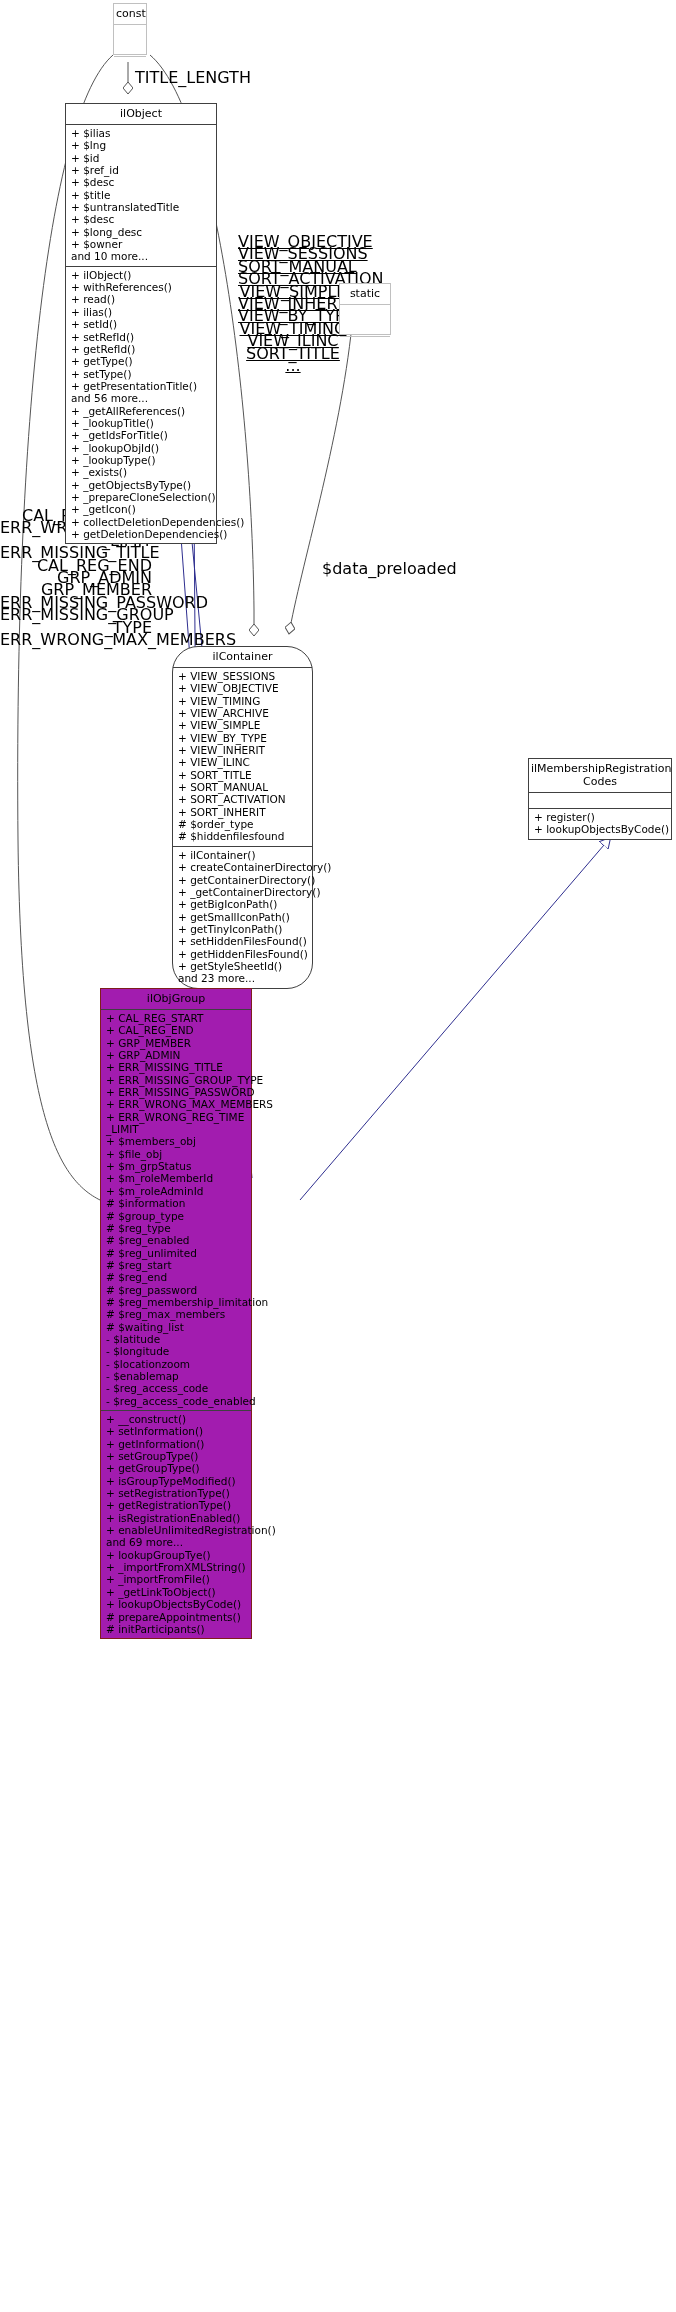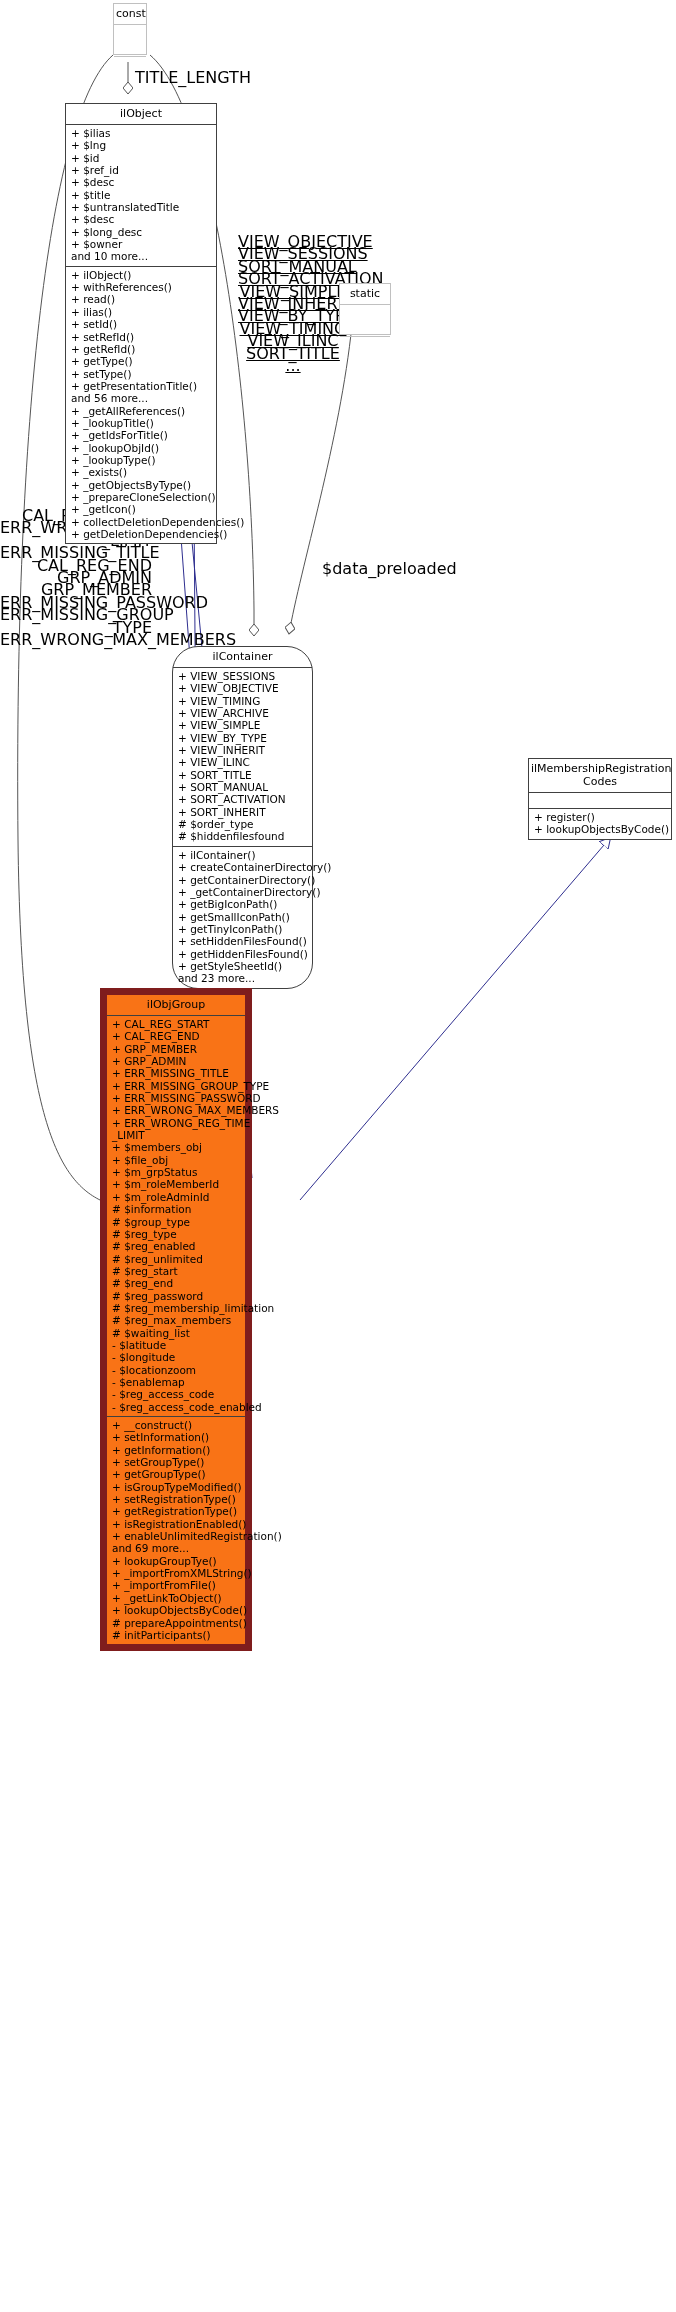--- a/index.html
+++ b/index.html
@@ -8,21 +8,21 @@
     font-family:"DejaVu Sans","Liberation Sans",sans-serif;
     -webkit-font-smoothing:antialiased;
   }
   #canvas{position:absolute;left:0;top:0;width:676px;height:2312px;}
   svg#edges{position:absolute;left:0;top:0;width:676px;height:2312px;overflow:visible;}
 
   
   .node{position:absolute;box-sizing:border-box;background:#ffffff;}
   .node.grey{border:1px solid #c0c0c0;}
   .node.dark{border:1px solid #404040;}
-  .node.hl{background:#f97316;border:7px solid #7f1d1d;}
+  .node.hl{background:#a21caf;border:1px solid #7f1d1d;}
   .node .title{
     text-align:center;font-size:11px;color:#000;
     padding:3px 2px 4px 2px;line-height:13px;
   }
   .node .sep{height:0;border-top:1px solid #404040;}
   .node.grey .sep{border-top:1px solid #c0c0c0;}
   .node .rows{padding:2px 0 3px 0;}
   .node .rows div{
     font-size:10.5px;line-height:12.35px;color:#000;
     padding-left:5px;white-space:nowrap;

